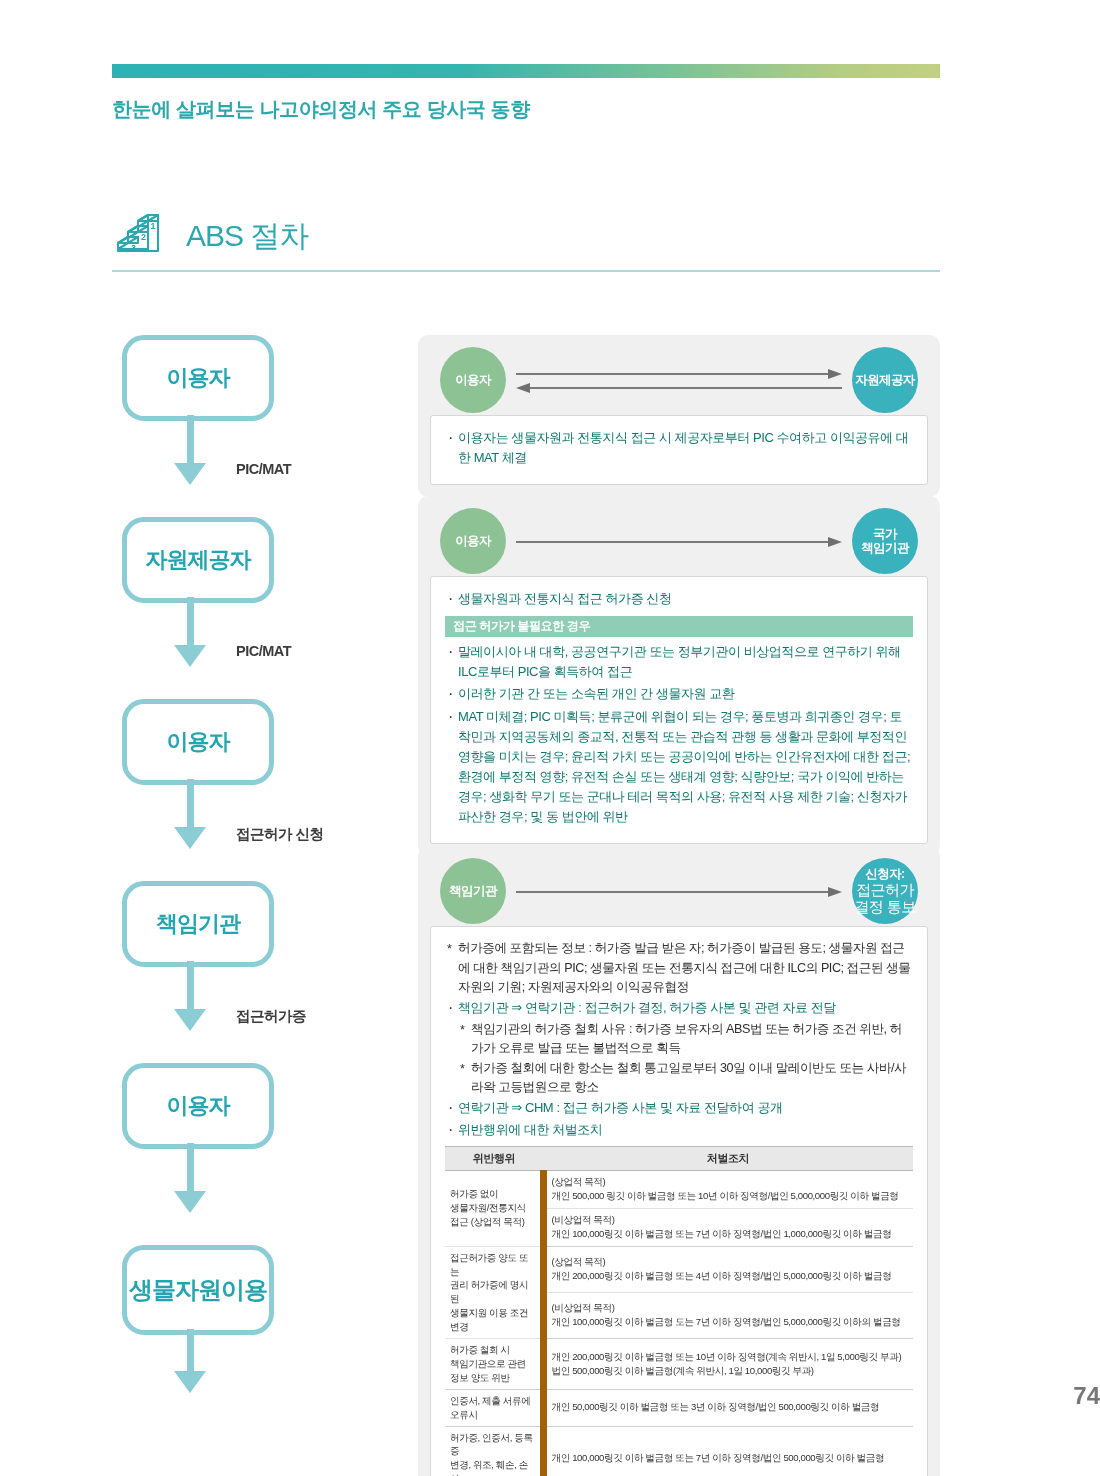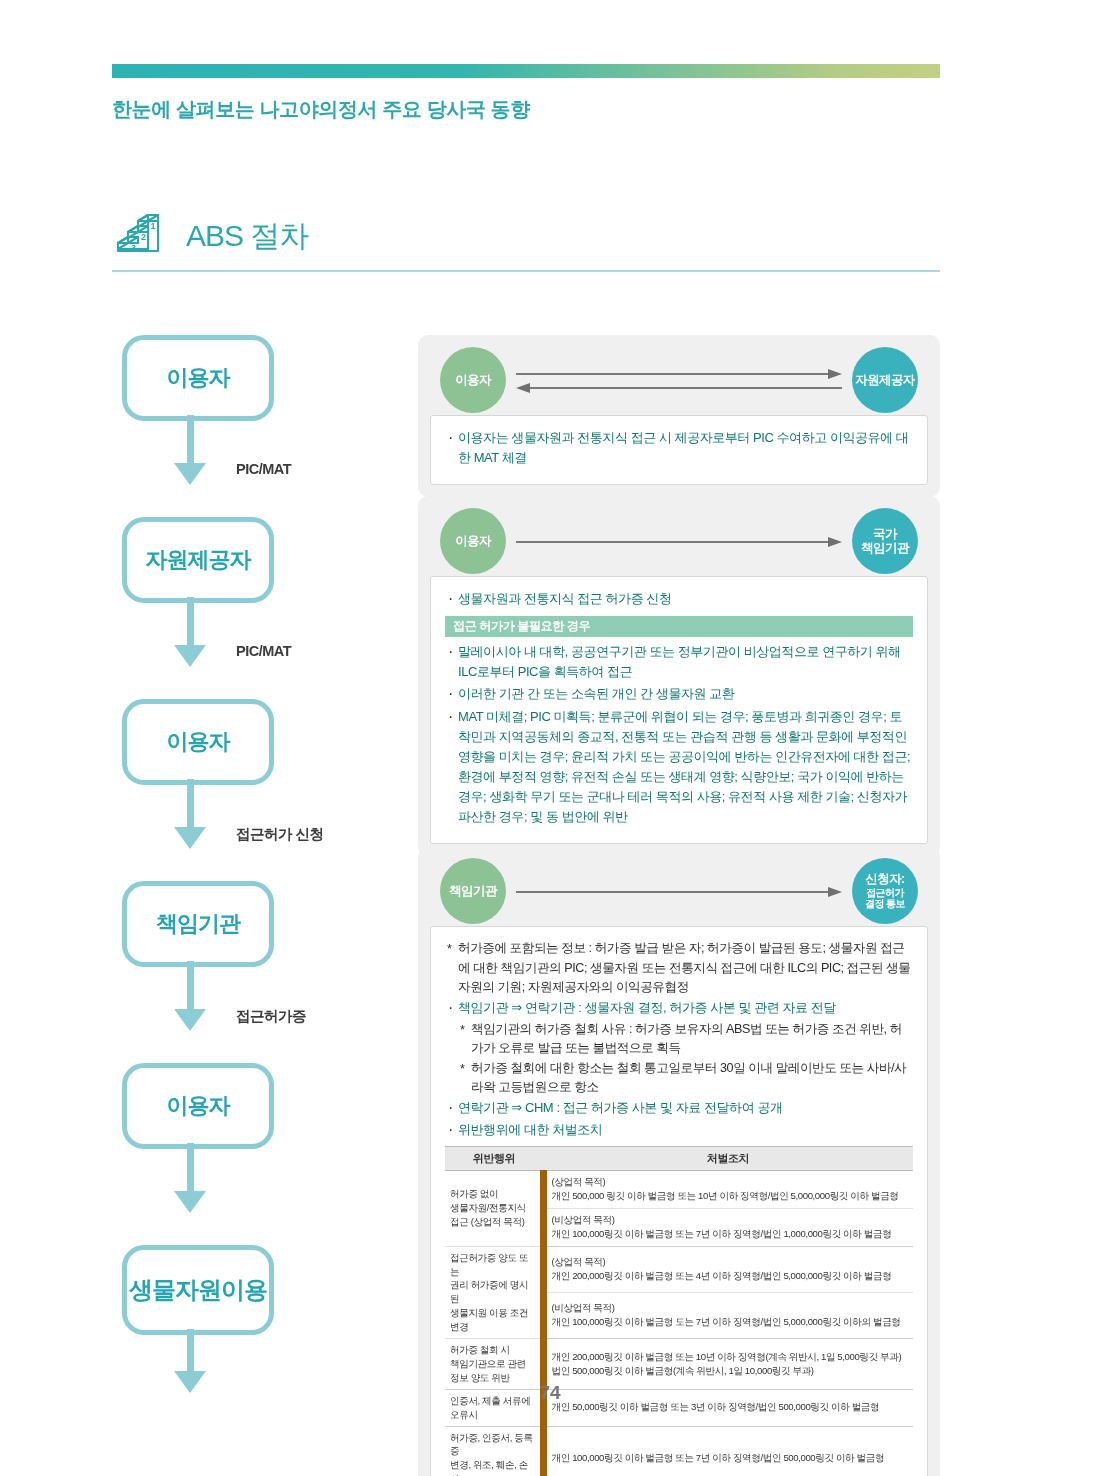--- a/index.html
+++ b/index.html
@@ -84,21 +84,21 @@
     background: #f0f0f0; border-radius: 10px; padding: 12px;
   }
   .panel-head { position: relative; height: 68px; }
   .circ {
     position: absolute; top: 0; width: 66px; height: 66px; border-radius: 50%;
     display: flex; align-items: center; justify-content: center; text-align: center;
     color: #fff; font-weight: bold; letter-spacing: -0.6px; line-height: 1.15;
   }
   .circ.left  { left: 10px;  background: #8cc294; font-size: 12.5px; }
   .circ.right { right: 10px; background: #39b2bd; font-size: 12.5px; }
-  .circ .sub { display:block; font-size: 10px; font-weight: bold; }
+  .circ .sub { display:block; font-size: 15px; font-weight: normal; }
 
   .lines { position: absolute; left: 86px; right: 86px; top: 22px; height: 26px; }
   .lines .ln {
     position: absolute; left: 0; right: 14px; height: 2px; background: #7a7a7a;
   }
   .lines .ln.a { top: 4px; }
   .lines .ln.b { top: 18px; left: 14px; right: 0; }
   .lines .tip-r {
     position: absolute; right: 0; top: 0px; width: 0; height: 0;
     border-top: 5px solid transparent; border-bottom: 5px solid transparent;
@@ -150,22 +150,22 @@
     margin-left: 7px;
   }
   .ptable td.act { width: 98px; border-right: 7px solid #a16207; }
   .ptable tr.sub td { border-bottom: 1px solid #e2e2e2; }
   .ptable tr:last-child td { border-bottom: 1px solid #b9b9b9; }
   .ptable .pen { line-height: 1.5; }
   .ptable .pen .tag { display: block; }
 
   
   .pagenum {
-    position: absolute; left: 0; right: 0; top: 1382px; text-align: center;
-    font-size: 19px; color: #777; font-weight: bold;
+    position: absolute; left: 0; right: 0; top: 1382px; text-align: right;
+    font-size: 24px; color: #777; font-weight: bold;
   }
 </style>
 </head>
 <body>
 
 <div class="page">
 
   <div class="top-bar"></div>
   <div class="breadcrumb">한눈에 살펴보는 나고야의정서 주요 당사국 동향</div>
 
@@ -294,21 +294,21 @@
       <div class="circ right">
         <span>
           <span>신청자:</span><br>
           <span class="sub">접근허가</span>
           <span class="sub">결정 통보</span>
         </span>
       </div>
     </div>
     <div class="panel-body">
       <div class="star">허가증에 포함되는 정보 : 허가증 발급 받은 자; 허가증이 발급된 용도; 생물자원 접근에 대한 책임기관의 PIC; 생물자원 또는 전통지식 접근에 대한 ILC의 PIC; 접근된 생물자원의 기원; 자원제공자와의 이익공유협정</div>
-      <div class="bullet">책임기관 ⇒ 연락기관 : 생물자원 결정, 허가증 사본 및 관련 자료 전달</div>
+      <div class="bullet">책임기관 ⇒ 연락기관 : 접근허가 결정, 허가증 사본 및 관련 자료 전달</div>
       <div class="star ind">책임기관의 허가증 철회 사유 : 허가증 보유자의 ABS법 또는 허가증 조건 위반, 허가가 오류로 발급 또는 불법적으로 획득</div>
       <div class="star ind">허가증 철회에 대한 항소는 철회 통고일로부터 30일 이내 말레이반도 또는 사바/사라왁 고등법원으로 항소</div>
       <div class="bullet">연락기관 ⇒ CHM : 접근 허가증 사본 및 자료 전달하여 공개</div>
       <div class="bullet">위반행위에 대한 처벌조치</div>
 
       <table class="ptable">
         <thead>
           <tr>
             <th>위반행위</th>
             <th>처벌조치</th>

